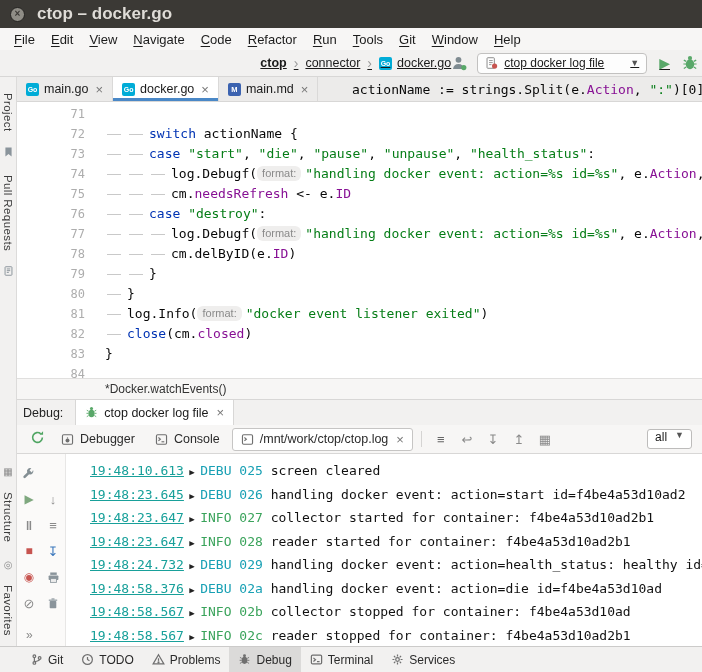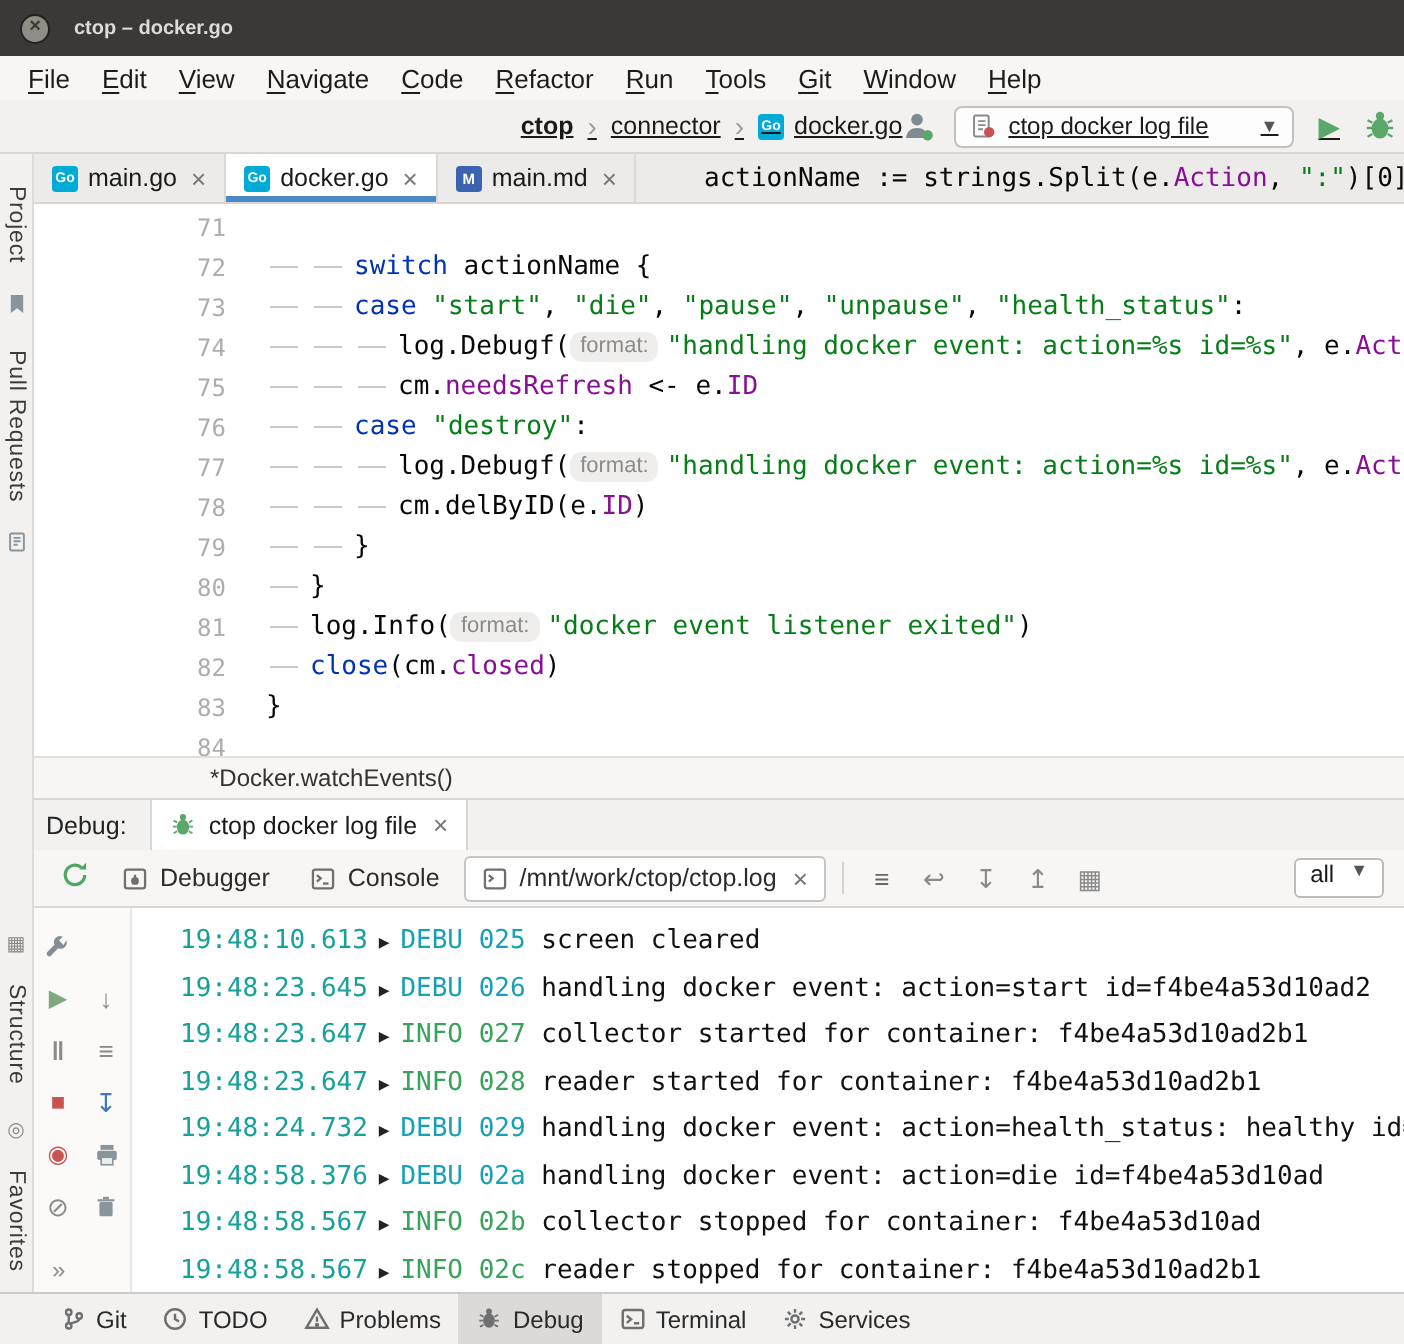--- a/index.html
+++ b/index.html
@@ -5,21 +5,21 @@
   * { box-sizing: border-box; margin: 0; padding: 0; }
   html,body { width:702px; height:672px; overflow:hidden; }
   body { font-family:"Liberation Sans", sans-serif; font-size:13px; color:#1a1a1a; background:#fff; }
 
   .window { width:100%; height:100%; display:flex; flex-direction:column; }
 
   
   .titlebar { flex:0 0 28px; background:#3B3935; display:flex; align-items:center; gap:12px; padding:0 10px; }
   .close-btn { width:15px; height:15px; border-radius:50%; background:#8F8D86; border:1px solid #232220;
                color:#3B3935; font-size:10px; line-height:12px; text-align:center; font-weight:bold; }
-  .wtitle { color:#DFDCD7; font-weight:bold; font-size:10px; }
+  .wtitle { color:#DFDCD7; font-weight:bold; font-size:17px; }
 
   
   .menubar { flex:0 0 22px; background:#F7F6F5; display:flex; align-items:center; padding:0 6px; }
   .menu-item { padding:0 8px; font-size:13px; color:#1c1c1c; }
   .menu-item u { text-underline-offset:2px; }
 
   
   .navbar { flex:0 0 27px; background:#F2F1F0; border-bottom:1px solid #D8D7D6; display:flex; align-items:center;
             justify-content:flex-end; padding:0 4px 0 12px;text-decoration:underline; }
   .crumbs { display:flex; align-items:center; gap:7px; }
@@ -48,21 +48,21 @@
   .tab.active { background:#fff; box-shadow:inset 0 -3px 0 var(--accent); }
   .tab-close { color:#777; font-size:13px; margin-left:2px; }
   .fico { display:inline-flex; align-items:center; justify-content:center; width:13px; height:13px; border-radius:2px;
           font-size:7px; font-weight:bold; color:#fff; }
   .fico-go { background:#00ACD7; }
   .fico-md { background:#3C63B0; font-size:7.5px; }
   .tab-frag { position:absolute; left:335px; top:2px; height:21px; overflow:hidden; white-space:pre;
               font:13px/21px "DejaVu Sans Mono", monospace; }
 
   
-  .editor { flex:0 0 276px; background:#fff; overflow:hidden; font:13px/20px "DejaVu Sans Mono", monospace; padding-top:2px;margin-left:28px; }
+  .editor { flex:0 0 276px; background:#fff; overflow:hidden; font:13px/20px "DejaVu Sans Mono", monospace; padding-top:2px; }
   .code-line { height:20px; display:flex; white-space:pre; }
   .lnum { flex:0 0 78px; text-align:right; padding-right:10px; color:#ADADAD; font-size:12px; }
   .code-body { flex:1; overflow:hidden; white-space:pre; padding-left:10px; }
   .tk.kw { color:var(--kw); }
   .tk.str { color:var(--str); }
   .tk.fld { color:var(--fld); }
   .tk.pln { color:#080808; }
   .tk.hint { display:inline-block; background:#EFEEED; color:#8a8a8a; border-radius:6px; padding:0 5px; margin-right:4px;
              font:11px/15px "Liberation Sans", sans-serif; transform:translateY(-1px); }
   .indent-tab { display:inline-block; width:22px; height:1px; position:relative; vertical-align:middle; }
@@ -92,21 +92,21 @@
 
   
   .console-row { flex:1; display:flex; min-height:0; }
   .dstrip { flex:0 0 48px; border-right:1px solid #E8E7E6; background:#FBFAF9; display:grid;
             grid-template-columns:24px 24px; grid-auto-rows:26px; justify-items:center; align-items:center;
             padding-top:6px; position:relative; }
   .strip-btn { width:20px; height:20px; display:inline-flex; align-items:center; justify-content:center; }
   .strip-more { position:absolute; bottom:4px; left:9px; color:#8a8a8a; font-size:12px; }
   .console { flex:1; overflow:hidden; background:#fff; font:13px/21.5px "DejaVu Sans Mono", monospace;
              padding:6px 0 0 24px; white-space:pre; }
-  .lt { color:var(--log-time); }
+  .lt { color:var(--log-time);text-decoration:underline; }
   .la { color:#222; font-size:9px; }
   .lv.DEBU { color:var(--log-debug); }
   .lv.INFO { color:var(--log-info); }
   .lm { color:#111; }
 
   
   .statusbar { flex:0 0 26px; background:#F2F1F0; border-top:1px solid #CCCBCA; display:flex; align-items:center;
                padding:0 8px 0 22px; font-size:12px; }
   .sb-item { display:inline-flex; align-items:center; gap:5px; height:100%; padding:0 9px; color:#2a2a2a; }
   .sb-item.active { background:#DBDAD9; }

